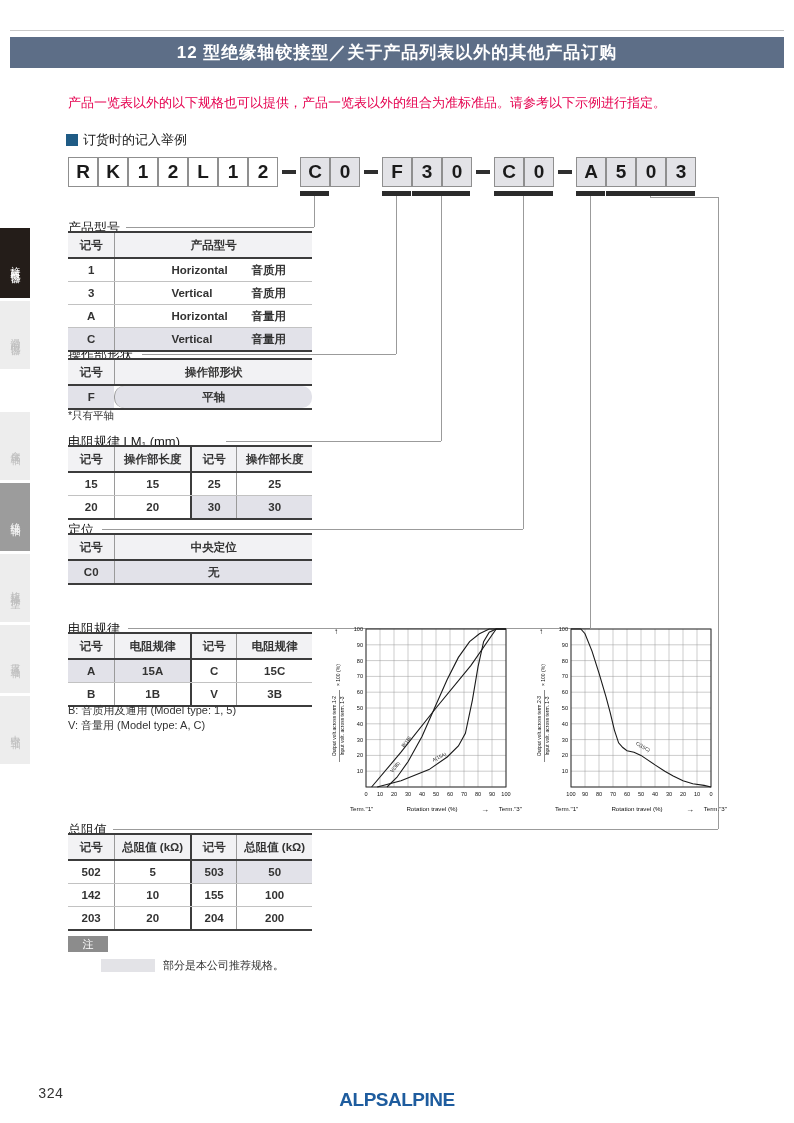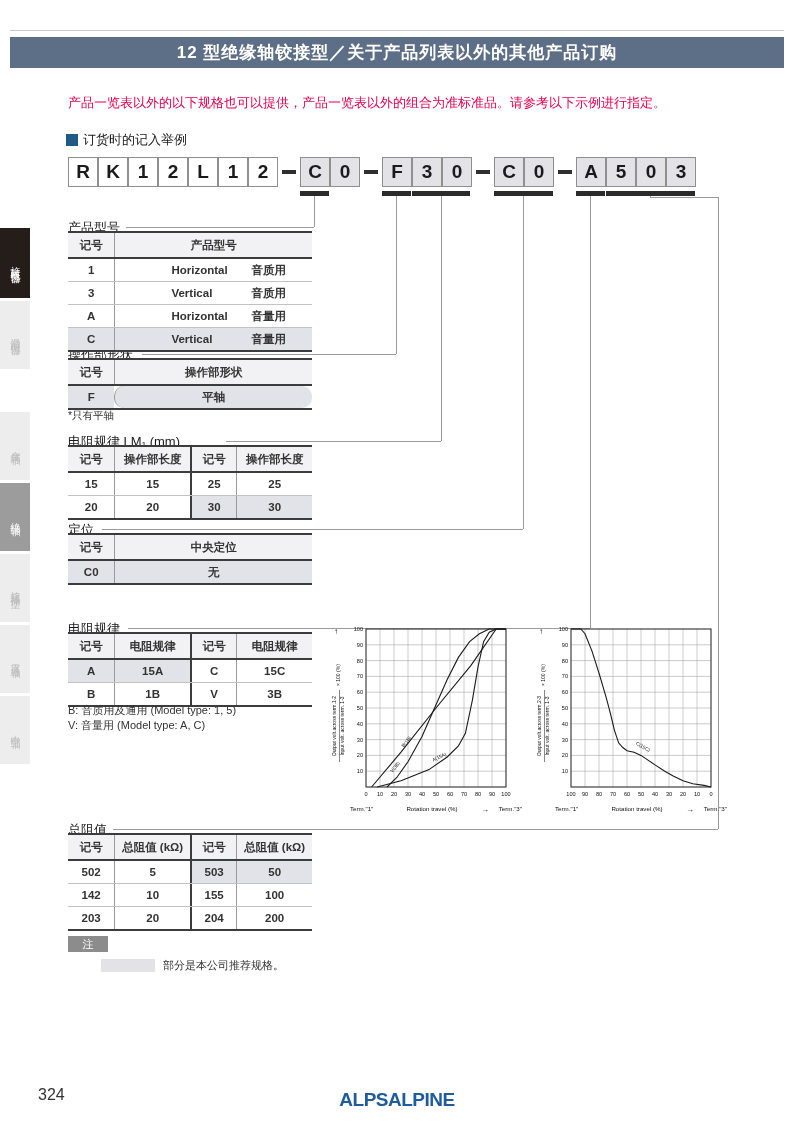--- a/index.html
+++ b/index.html
@@ -47,21 +47,21 @@
   .small-note{position:absolute;font-size:10.5px;color:#333;}
   
   #note-badge{left:68px;top:936px;width:40px;height:16px;background:#8c8c8c;color:#fff;
               font-size:11px;display:flex;align-items:center;justify-content:center;}
   #note-line{left:68px;top:958px;display:flex;align-items:center;margin-left:33px;}
   #note-line .sw{width:54px;height:13px;background:#e3e3e7;margin-right:8px;}
   #note-line .tx{font-size:11px;color:#333;}
   
   .chart{position:absolute;width:200px;height:205px;}
   
-  #page-num{left:38px;top:1086px;font-size:16px;color:#333;font-family:Liberation Sans, sans-serif;}
+  #page-num{left:38px;top:1086px;font-size:14px;color:#333;font-family:Liberation Mono, monospace;}
   #logo{left:317px;top:1088px;width:160px;height:24px;}
   
   .side-tab{position:absolute;left:0;width:30px;display:flex;align-items:center;justify-content:center;
             writing-mode:vertical-rl;letter-spacing:2px;font-size:10px;}
   .side-tab.light{background:#ededed;color:#bfbfbf;}
   .side-tab.dark{background:#241d19;color:#fff;}
   .side-tab.gray{background:#9c9c9c;color:#f4f4f4;}
 </style>
 </head>
 <body>

